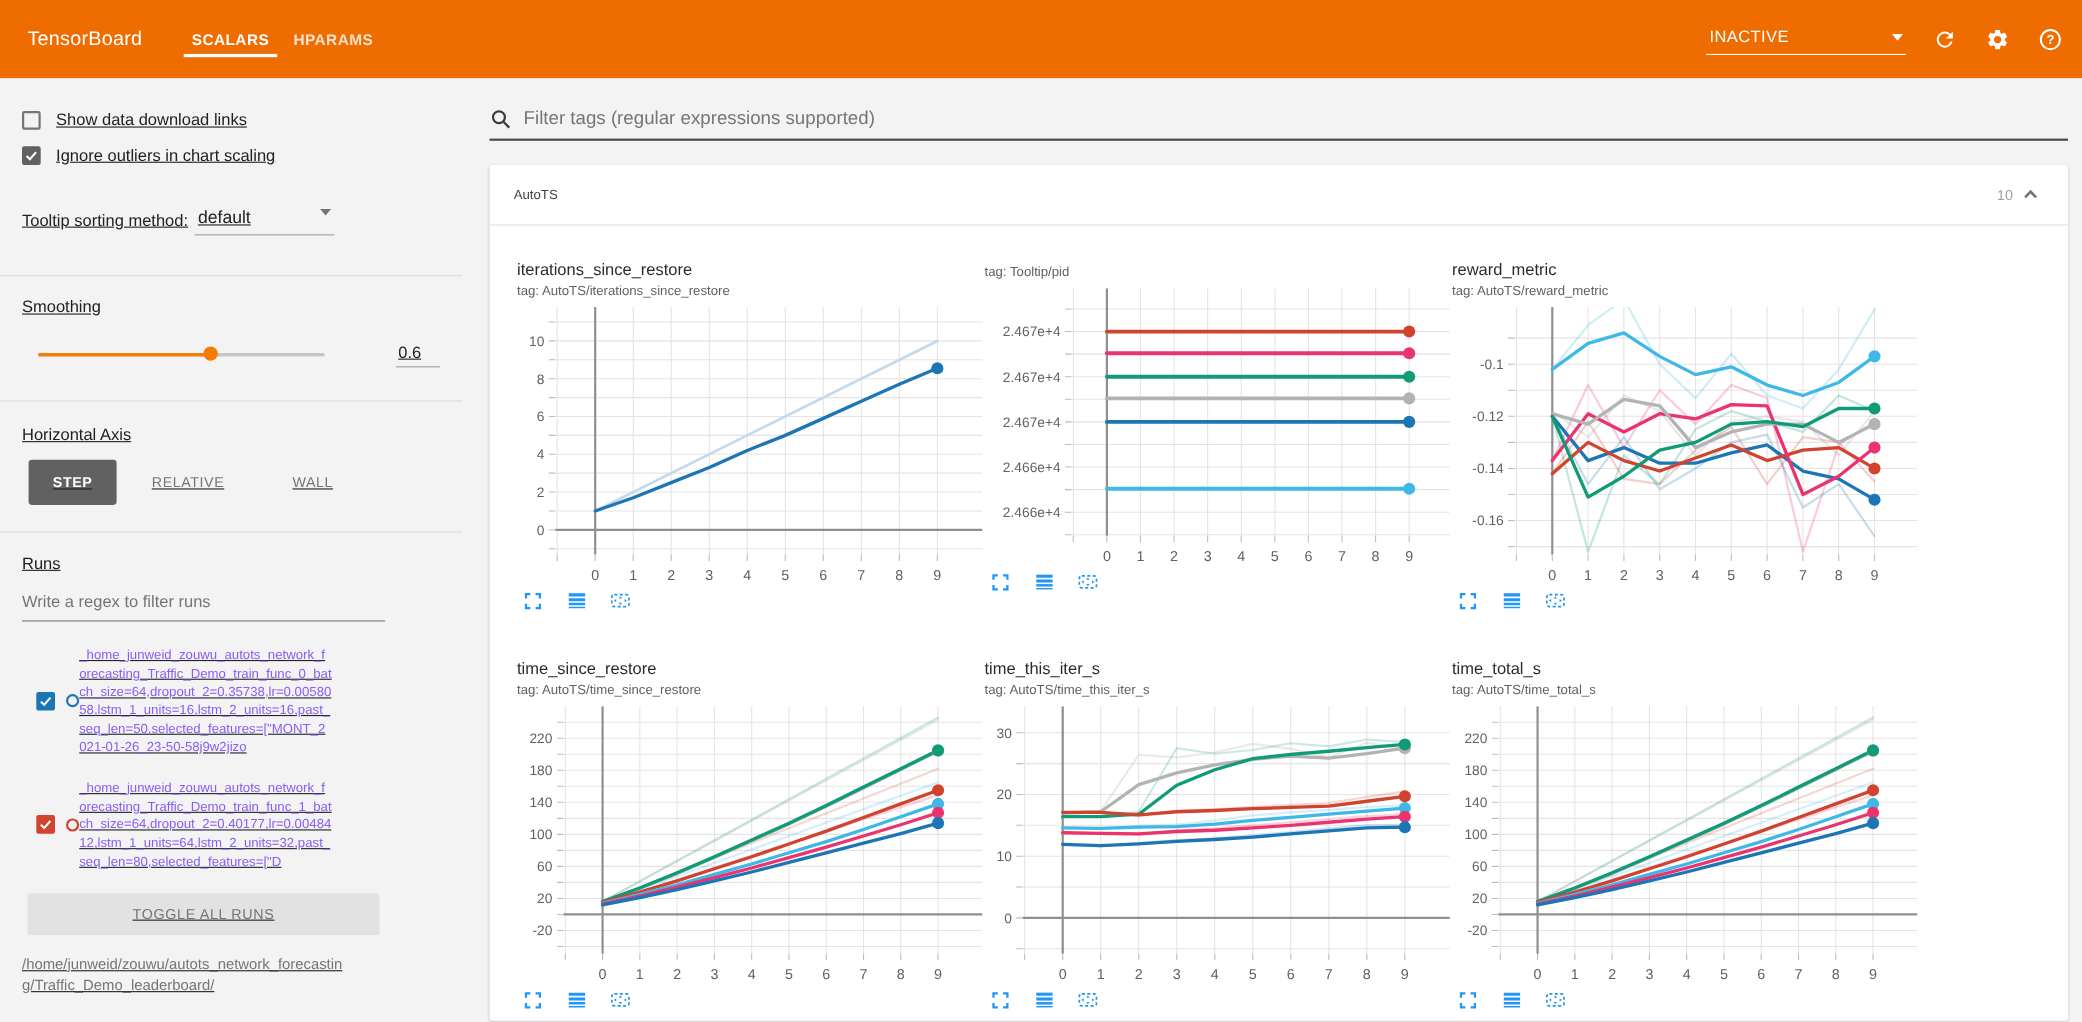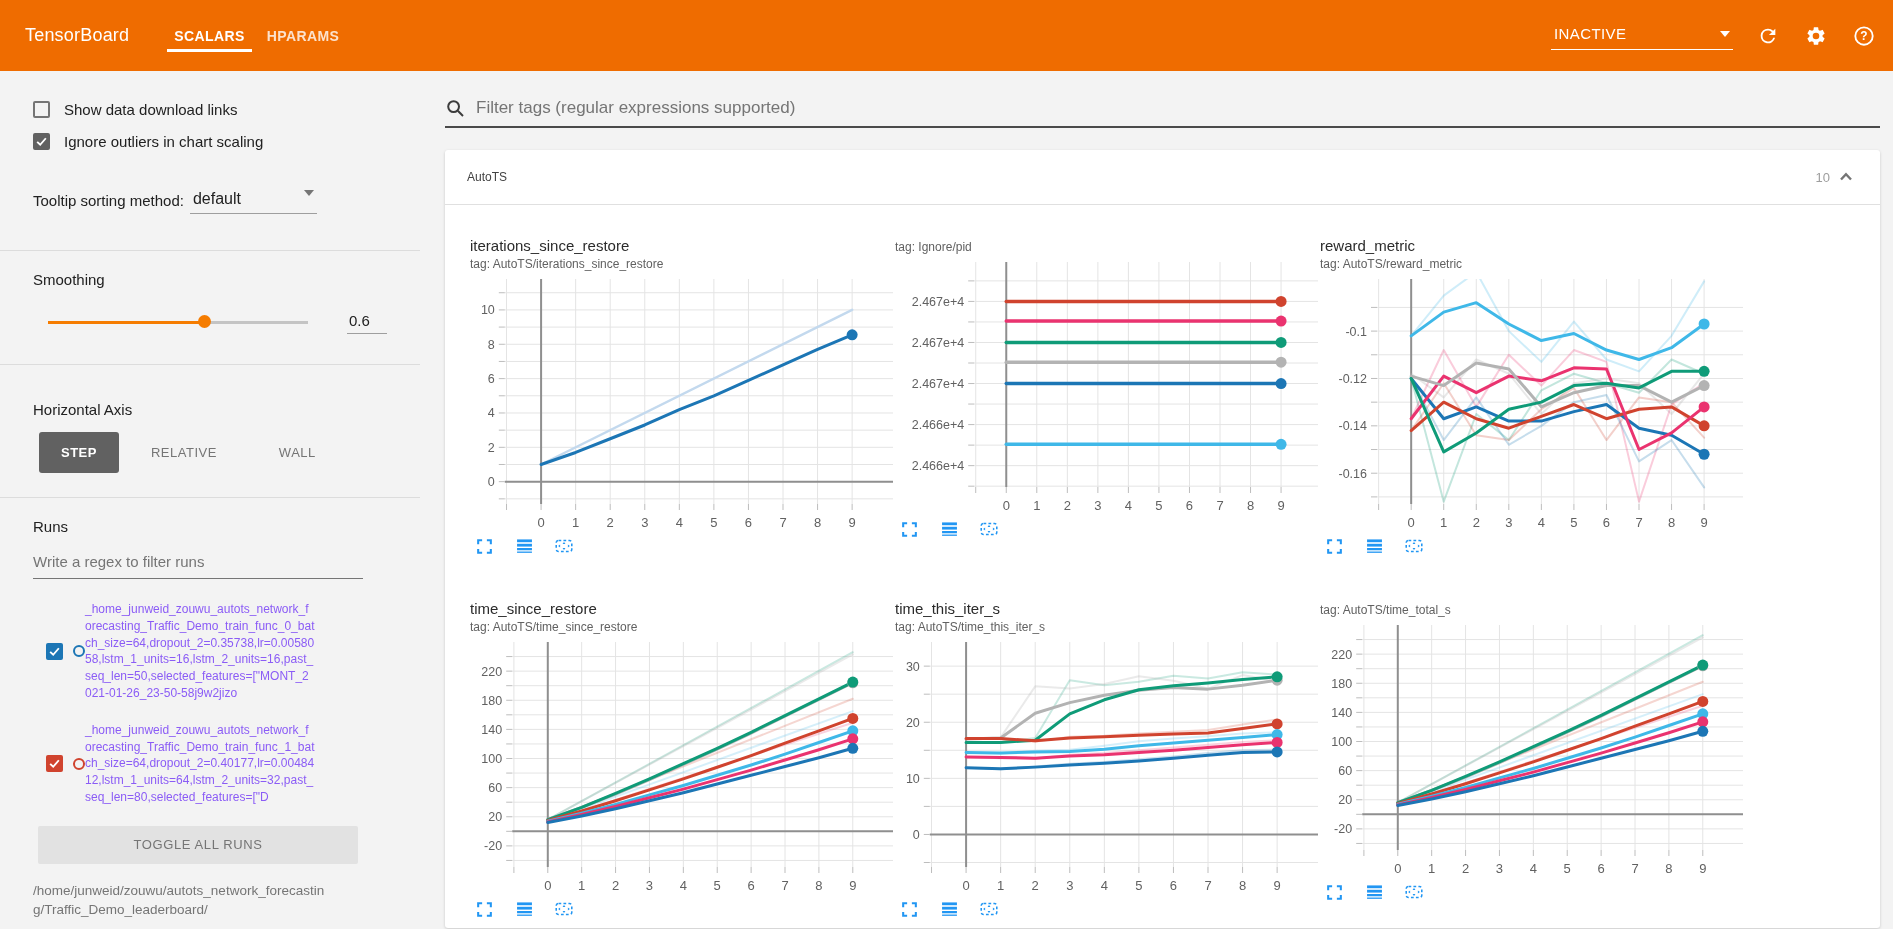--- a/index.html
+++ b/index.html
@@ -19,21 +19,21 @@
   .status-select { display:flex; align-items:center; justify-content:space-between; width:182px;
                    border-bottom:1px solid #fff; padding:4px 3px 7px 3px; font-size:15px;
                    letter-spacing:.4px; cursor:pointer; }
   .caret-w { width:0; height:0; border-left:5px solid transparent; border-right:5px solid transparent;
              border-top:6px solid #fff; }
   .hicon { width:26px; height:26px; display:flex; align-items:center; justify-content:center; cursor:pointer; }
 
   
   .content { display:flex; height:858px; }
   .sidebar { width:420px; flex:none; padding-top:30px; }
-  .side-inner { padding:0 33px; }
+  .side-inner { padding:0 20px;text-decoration:underline; }
   .divider { height:1px; background:#dcdcdc; }
 
   
   .cb-row { display:flex; align-items:center; gap:14px; margin-bottom:15px; font-size:15px; cursor:pointer; }
   .cbox { width:17px; height:17px; border:2px solid #757575; border-radius:2px; flex:none;
           display:flex; align-items:center; justify-content:center; background:transparent; }
   .cbox svg { display:none; }
   .cb-row.checked .cbox { background:#616161; border-color:#616161; }
   .cb-row.checked .cbox svg { display:block; }
 
@@ -173,21 +173,21 @@
           <div class="slider-track"></div>
           <div class="slider-fill" style="width: 60%;"></div>
           <div class="slider-thumb" style="left: 60%;"></div>
         </div>
         <div class="smooth-value">0.6</div>
       </div>
     </div>
 
     <div class="divider" style="margin-top:30px"></div>
 
-    <div class="side-inner" style="margin-top:36px">
+    <div class="side-inner" style="margin-top:22px">
       <div class="sec-label">Horizontal Axis</div>
       <div class="axis-row">
         <span class="axis-btn active">STEP</span>
         <span class="axis-btn r">RELATIVE</span>
         <span class="axis-btn w">WALL</span>
       </div>
     </div>
 
     <div class="divider" style="margin-top:24px"></div>
 
@@ -354,21 +354,21 @@
         <rect x="3.5" y="6" width="17" height="12" rx="2.5" fill="none" stroke="#2196f3" stroke-width="1.7" stroke-dasharray="3 2.4"></rect>
         <polygon points="12,7.6 10.4,9.8 13.6,9.8" fill="#2196f3"></polygon>
         <polygon points="12,16.4 10.4,14.2 13.6,14.2" fill="#2196f3"></polygon>
         <polygon points="5.6,12 7.8,10.4 7.8,13.6" fill="#2196f3"></polygon>
         <polygon points="18.4,12 16.2,10.4 16.2,13.6" fill="#2196f3"></polygon>
       </svg>
     </span>
   </div>
 </div>
           <div>
-            <div class="chart-tag">tag: Ignore/pid</div>
+            <div class="chart-tag">tag: Tooltip/pid</div>
             <svg viewBox="0 0 424 252" width="424" height="252" class="plot">
               <g stroke="#e4e4e4" stroke-width="1">
                 <line x1="79.2" y1="18.886861313891508" x2="423" y2="18.886861313891508"></line>
                 <line x1="79.2" y1="39.416058394182386" x2="423" y2="39.416058394182386"></line>
                 <line x1="79.2" y1="59.945255474473264" x2="423" y2="59.945255474473264"></line>
                 <line x1="79.2" y1="80.47445255476416" x2="423" y2="80.47445255476416"></line>
                 <line x1="79.2" y1="101.00364963505503" x2="423" y2="101.00364963505503"></line>
                 <line x1="79.2" y1="121.53284671534591" x2="423" y2="121.53284671534591"></line>
                 <line x1="79.2" y1="142.06204379563678" x2="423" y2="142.06204379563678"></line>
                 <line x1="79.2" y1="162.59124087592767" x2="423" y2="162.59124087592767"></line>
@@ -850,20 +850,21 @@
         <rect x="3.5" y="6" width="17" height="12" rx="2.5" fill="none" stroke="#2196f3" stroke-width="1.7" stroke-dasharray="3 2.4"></rect>
         <polygon points="12,7.6 10.4,9.8 13.6,9.8" fill="#2196f3"></polygon>
         <polygon points="12,16.4 10.4,14.2 13.6,14.2" fill="#2196f3"></polygon>
         <polygon points="5.6,12 7.8,10.4 7.8,13.6" fill="#2196f3"></polygon>
         <polygon points="18.4,12 16.2,10.4 16.2,13.6" fill="#2196f3"></polygon>
       </svg>
     </span>
   </div>
 </div>
           <div>
+            <div class="chart-title">time_total_s</div>
             <div class="chart-tag">tag: AutoTS/time_total_s</div>
             <svg viewBox="0 0 424 252" width="424" height="252" class="plot">
               <g stroke="#e4e4e4" stroke-width="1">
                 <line x1="42.2" y1="14.563106796116504" x2="423" y2="14.563106796116504"></line>
                 <line x1="42.2" y1="29.126213592233007" x2="423" y2="29.126213592233007"></line>
                 <line x1="42.2" y1="43.689320388349515" x2="423" y2="43.689320388349515"></line>
                 <line x1="42.2" y1="58.252427184466015" x2="423" y2="58.252427184466015"></line>
                 <line x1="42.2" y1="72.81553398058252" x2="423" y2="72.81553398058252"></line>
                 <line x1="42.2" y1="87.37864077669903" x2="423" y2="87.37864077669903"></line>
                 <line x1="42.2" y1="101.94174757281553" x2="423" y2="101.94174757281553"></line>

